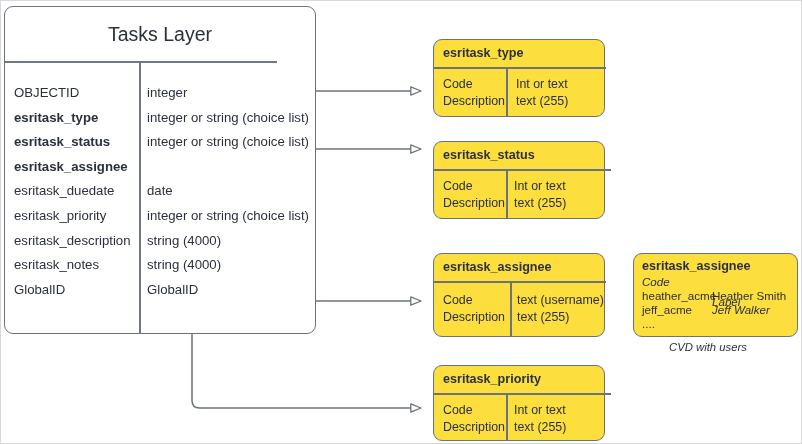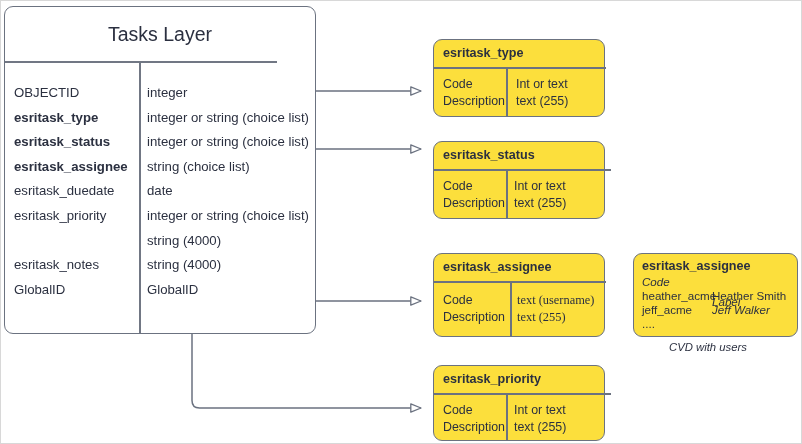--- a/index.html
+++ b/index.html
@@ -207,34 +207,34 @@
         <span class="field-type">integer or string (choice list)</span>
       </div>
 
       <div class="field-row">
         <span class="field-name bold">esritask_status</span>
         <span class="field-type">integer or string (choice list)</span>
       </div>
 
       <div class="field-row">
         <span class="field-name bold">esritask_assignee</span>
-        <span class="field-type">string (choice list)</span>
       </div>
 
       <div class="field-row">
         <span class="field-name">esritask_duedate</span>
         <span class="field-type">date</span>
       </div>
 
       <div class="field-row">
         <span class="field-name">esritask_priority</span>
         <span class="field-type">integer or string (choice list)</span>
       </div>
 
       <div class="field-row">
+        <span class="field-name">esritask_description</span>
         <span class="field-type">string (4000)</span>
       </div>
 
       <div class="field-row">
         <span class="field-name">esritask_notes</span>
         <span class="field-type">string (4000)</span>
       </div>
 
       <div class="field-row">
         <span class="field-name">GlobalID</span>
@@ -273,21 +273,21 @@
   </div>
 
   <div class="dom-box" style="left:432px; top:252px; width:172px; height:84px;">
     <div class="dom-title">esritask_assignee</div>
     <div class="dom-hrule" style="top:27px; width:172px;"></div>
     <div class="dom-vrule" style="left:76px; top:27px; bottom:0px;"></div>
     <div class="dom-col" style="left:9px; top:38px;">
       <div>Code</div>
       <div>Description</div>
     </div>
-    <div class="dom-col" style="left:83px; top:38px;font-family:Liberation Serif, serif;">
+    <div class="dom-col" style="left:83px; top:38px;">
       <div>text  (username)</div>
       <div>text (255)</div>
     </div>
   </div>
 
   <div class="dom-box" style="left:432px; top:364px; width:172px; height:76px;">
     <div class="dom-title">esritask_priority</div>
     <div class="dom-hrule" style="top:27px; width:177px;"></div>
     <div class="dom-vrule" style="left:72px; top:27px; bottom:0px;"></div>
     <div class="dom-col" style="left:9px; top:36px;">

